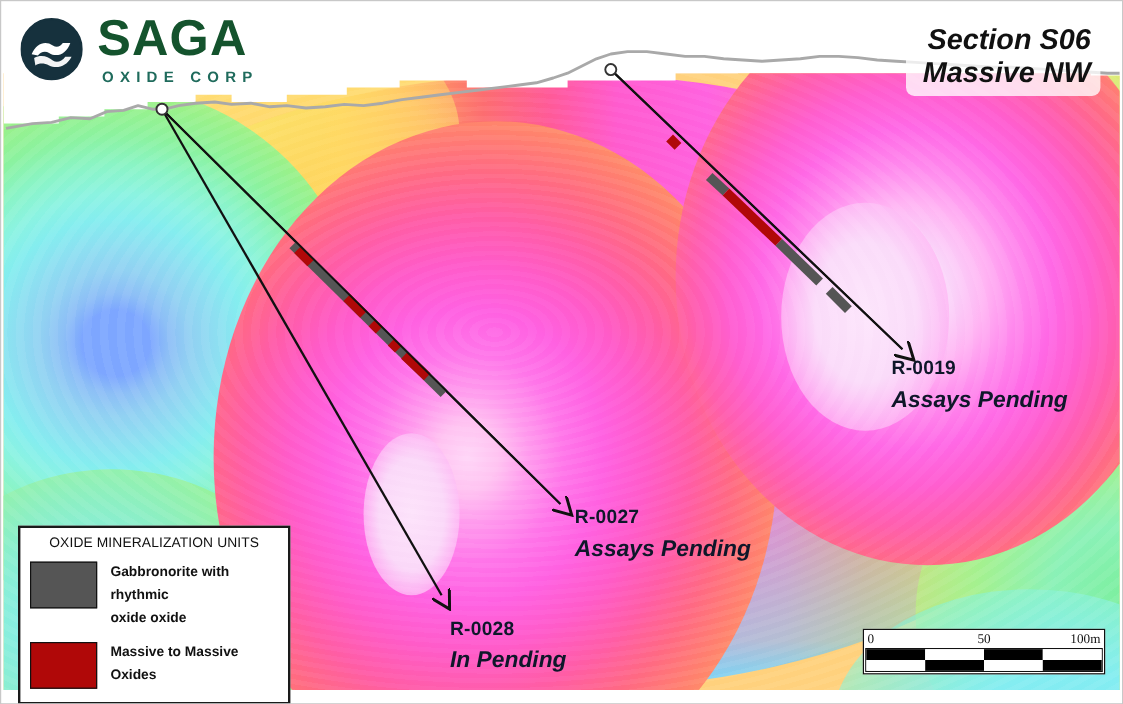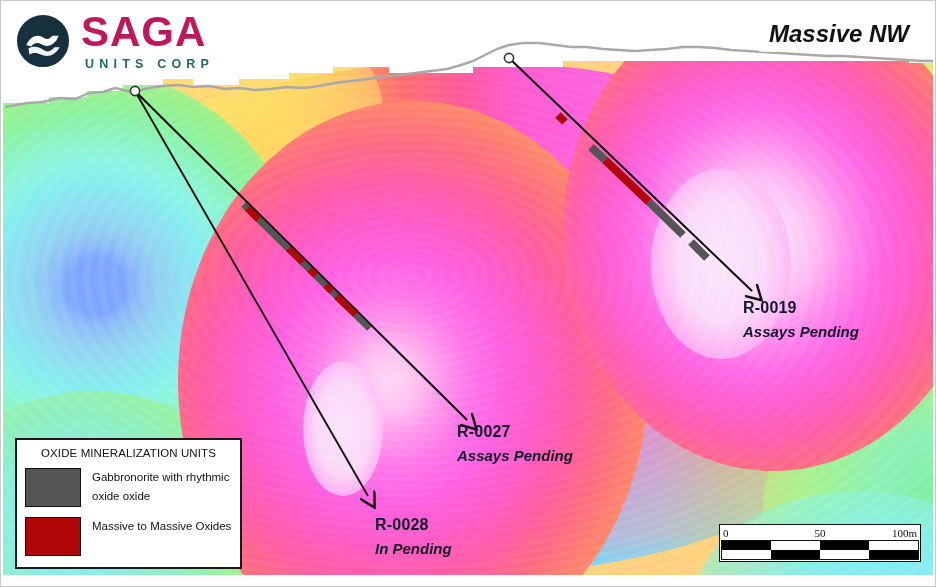--- a/index.html
+++ b/index.html
@@ -126,54 +126,54 @@
   
   #sky{
     position:absolute;left:2px;top:2px;width:932px;height:120px;
     pointer-events:none;
   }
 
   
   #logo{position:absolute;left:16px;top:10px;display:flex;align-items:center;gap:12px;}
   #logo-mark{width:52px;height:52px;}
   #logo-words{display:flex;flex-direction:column;line-height:1;}
-  #logo-name{font-size:42px;font-weight:bold;color:#be185d;letter-spacing:1px;}
+  #logo-name{font-size:42px;font-weight:bold;color:#14532d;letter-spacing:1px;}
   #logo-sub{font-size:12.5px;font-weight:bold;color:#1f6b5c;letter-spacing:5.2px;
             margin-top:5px;margin-left:4px;}
 
   #title{
     position:absolute;right:18px;top:16px;
     text-align:right;
     font-style:italic;font-weight:bold;
     font-size:24px;line-height:1.14;
     color:#111;
     background:rgba(255,255,255,0.78);
     padding:3px 8px 5px 14px;border-radius:7px;
   }
 
   
   .dh-label{position:absolute;color:#0f172a;}
   .dh-id{font-size:16px;font-weight:bold;letter-spacing:.2px;}
-  .dh-status{font-size:15px;font-weight:bold;font-style:italic;margin-top:6px;}
+  .dh-status{font-size:19px;font-weight:bold;font-style:italic;margin-top:6px;}
 
   
   #legend{
     position:absolute;left:14px;top:437px;
     width:227px;
     background:#fff;border:2px solid #1a1a1a;
     box-sizing:border-box;padding:7px 8px 9px 8px;
   }
   #legend-title{
     text-align:center;font-size:11.5px;font-weight:normal;color:#111;
     letter-spacing:.1px;margin-bottom:9px;
   }
   .legend-row{display:flex;align-items:flex-start;margin-bottom:10px;}
   .legend-row:last-child{margin-bottom:2px;}
   .swatch{width:54px;height:37px;border:1px solid #111;flex:0 0 auto;margin-right:11px;}
-  .legend-text{font-size:11.5px;font-weight:normal;color:#111;line-height:1.65;}
+  .legend-text{font-size:11.5px;font-weight:bold;color:#111;line-height:1.65;}
 
   
   #scalebar{
     position:absolute;left:718px;top:523px;width:202px;
     background:#fff;border:1px solid #111;box-sizing:border-box;padding:1px;
   }
   #scale-nums{position:relative;height:14px;}
   #scale-nums span{position:absolute;top:0;font-size:11px;color:#111;
                    font-family:"Liberation Serif",serif;line-height:14px;}
   #scale-0{left:2px;}
@@ -268,34 +268,35 @@
     <svg id="logo-mark" viewBox="0 0 100 100">
       <circle cx="50" cy="50" r="48" fill="#16313d"></circle>
       <path d="M18 58 C26 40, 40 36, 52 44 C58 48, 64 46, 68 40 L80 40
                C74 58, 58 64, 46 56 C40 52, 32 54, 28 60 Z" fill="#ffffff"></path>
       <path d="M22 64 C34 58, 44 62, 52 68 C58 72, 66 70, 72 62 L82 62
                C74 78, 58 82, 46 76 C38 72, 30 72, 24 76 Z" fill="#ffffff" opacity="0.95"></path>
       <circle cx="50" cy="50" r="48" fill="none" stroke="#16313d" stroke-width="4"></circle>
     </svg>
     <div id="logo-words">
       <div id="logo-name">SAGA</div>
-      <div id="logo-sub">UNITS CORP</div>
+      <div id="logo-sub">OXIDE CORP</div>
     </div>
   </div>
 
   <div id="title">
+    <div>Section S06</div>
     <div>Massive NW</div>
   </div>
 
   <div class="dh-label" style="left:742px;top:298px;">
     <div class="dh-id">R-0019</div>
     <div class="dh-status">Assays Pending</div>
   </div>
 
-  <div class="dh-label" style="left:456px;top:422px;">
+  <div class="dh-label" style="left:478px;top:422px;">
     <div class="dh-id">R-0027</div>
     <div class="dh-status">Assays Pending</div>
   </div>
 
   <div class="dh-label" style="left:374px;top:515px;">
     <div class="dh-id">R-0028</div>
     <div class="dh-status">In Pending</div>
   </div>
 
   <div id="legend">

